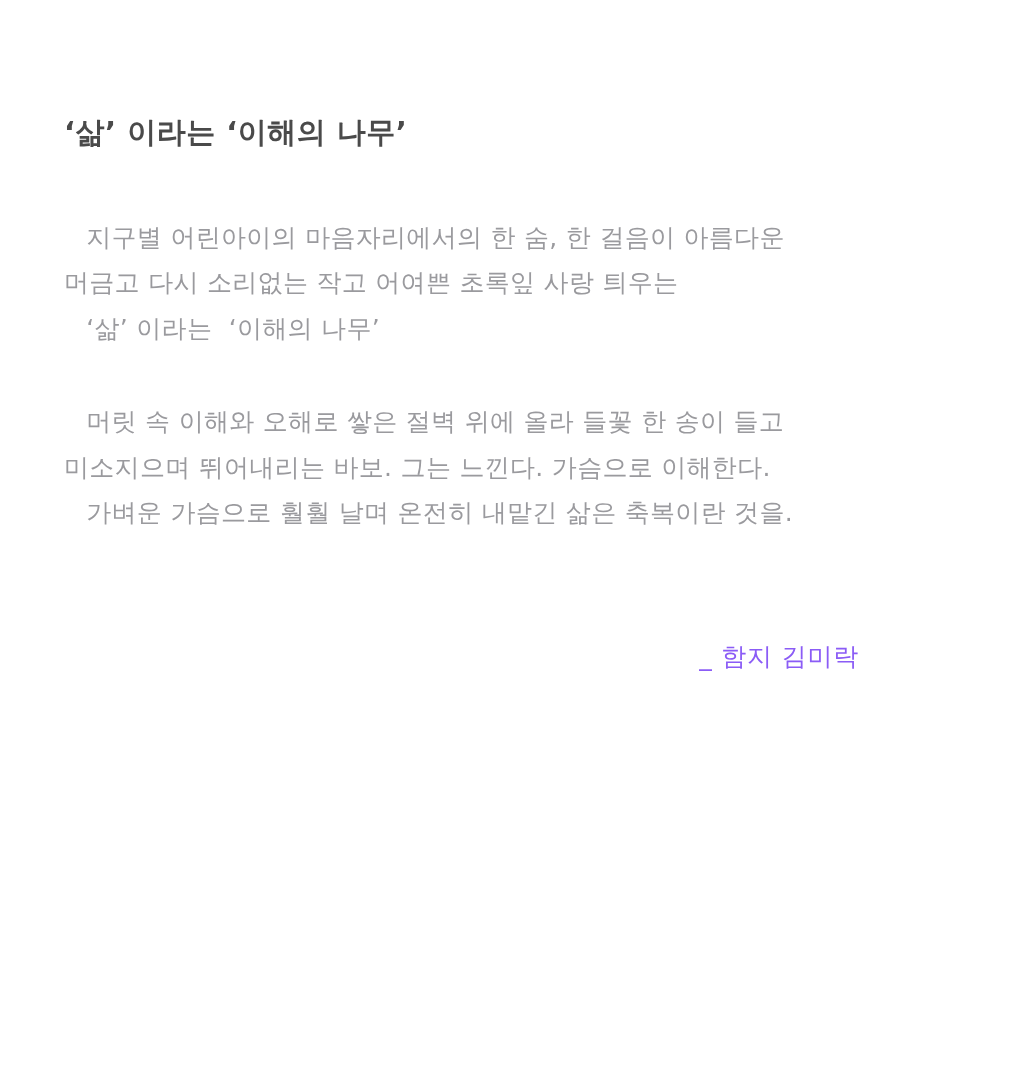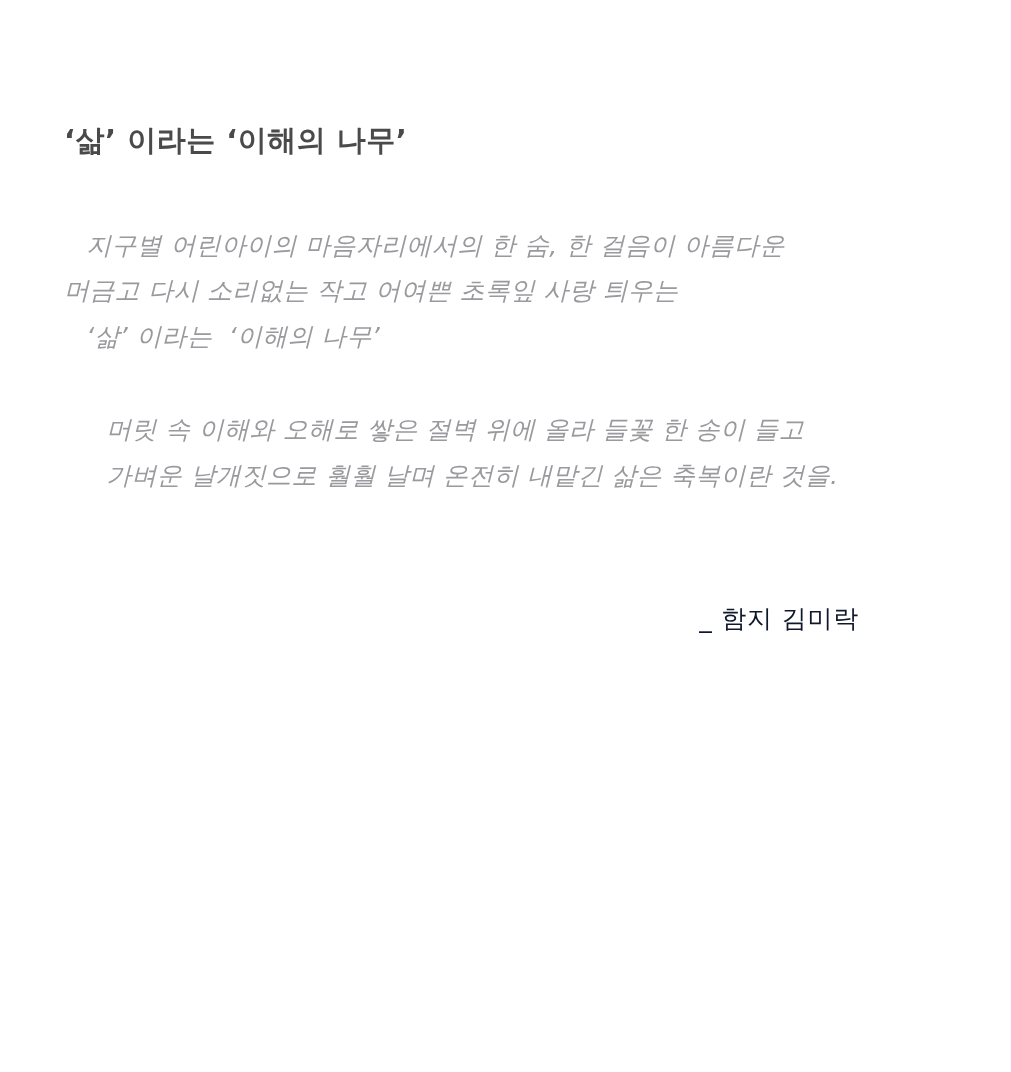--- a/index.html
+++ b/index.html
@@ -12,79 +12,78 @@
     height: 1072px;
     font-family: "DejaVu Sans", "Liberation Sans", sans-serif;
     -webkit-font-smoothing: antialiased;
   }
   .page {
     position: relative;
     width: 1011px;
     height: 1072px;
     background: #ffffff;
     box-sizing: border-box;
-    padding: 8px 64px;
+    padding: 0 64px;
     overflow: hidden;
   }
   .poem-title {
     margin: 0;
     padding-top: 112px;
     font-size: 29px;
     font-weight: 700;
     color: #4a4a4a;
     letter-spacing: 0.5px;
     line-height: 1.4;
   }
   .poem-body {
     margin-top: 62px;
-    font-style: italic;
   }
   .stanza {
     margin: 0 0 48px 0;
   }
   .stanza:last-child {
     margin-bottom: 0;
-    margin-left: 20px;
   }
   .line {
     font-size: 25px;
     line-height: 1.82;
     color: #9a9a9e;
     letter-spacing: 0.3px;
     white-space: pre-wrap;
   }
   .line.indented {
     text-indent: 14px;
   }
   .signature {
     margin-top: 104px;
     text-align: right;
     padding-right: 88px;
     font-size: 25px;
-    color: #0f172a;
+    color: #8b5cf6;
     letter-spacing: 0.8px;
   }
 </style>
 </head>
 <body>
 
 <div class="page">
 
   <h1 class="poem-title">‘삶’ 이라는  ‘이해의 나무’</h1>
 
   <div class="poem-body">
 
     <div class="stanza">
       <div class="line indented"> 지구별 어린아이의 마음자리에서의 한 숨, 한 걸음이 아름다운</div>
       <div class="line">머금고 다시 소리없는 작고 어여쁜 초록잎 사랑 틔우는</div>
       <div class="line indented"> ‘삶’ 이라는  ‘이해의 나무’</div>
     </div>
 
     <div class="stanza">
       <div class="line indented"> 머릿 속 이해와 오해로 쌓은 절벽 위에 올라 들꽃 한 송이 들고</div>
-      <div class="line indented"> 가벼운 날개짓으로 훨훨 날며 온전히 내맡긴 삶은 축복이란 것을.</div>
+      <div class="line">미소지으며 뛰어내리는 바보. 그는 느낀다. 가슴으로 이해한다.</div>
+      <div class="line indented"> 가벼운 가슴으로 훨훨 날며 온전히 내맡긴 삶은 축복이란 것을.</div>
     </div>
 
   </div>
 
   <div class="signature">_  함지 김미락</div>
 
 </div>
 
 </body></html>

